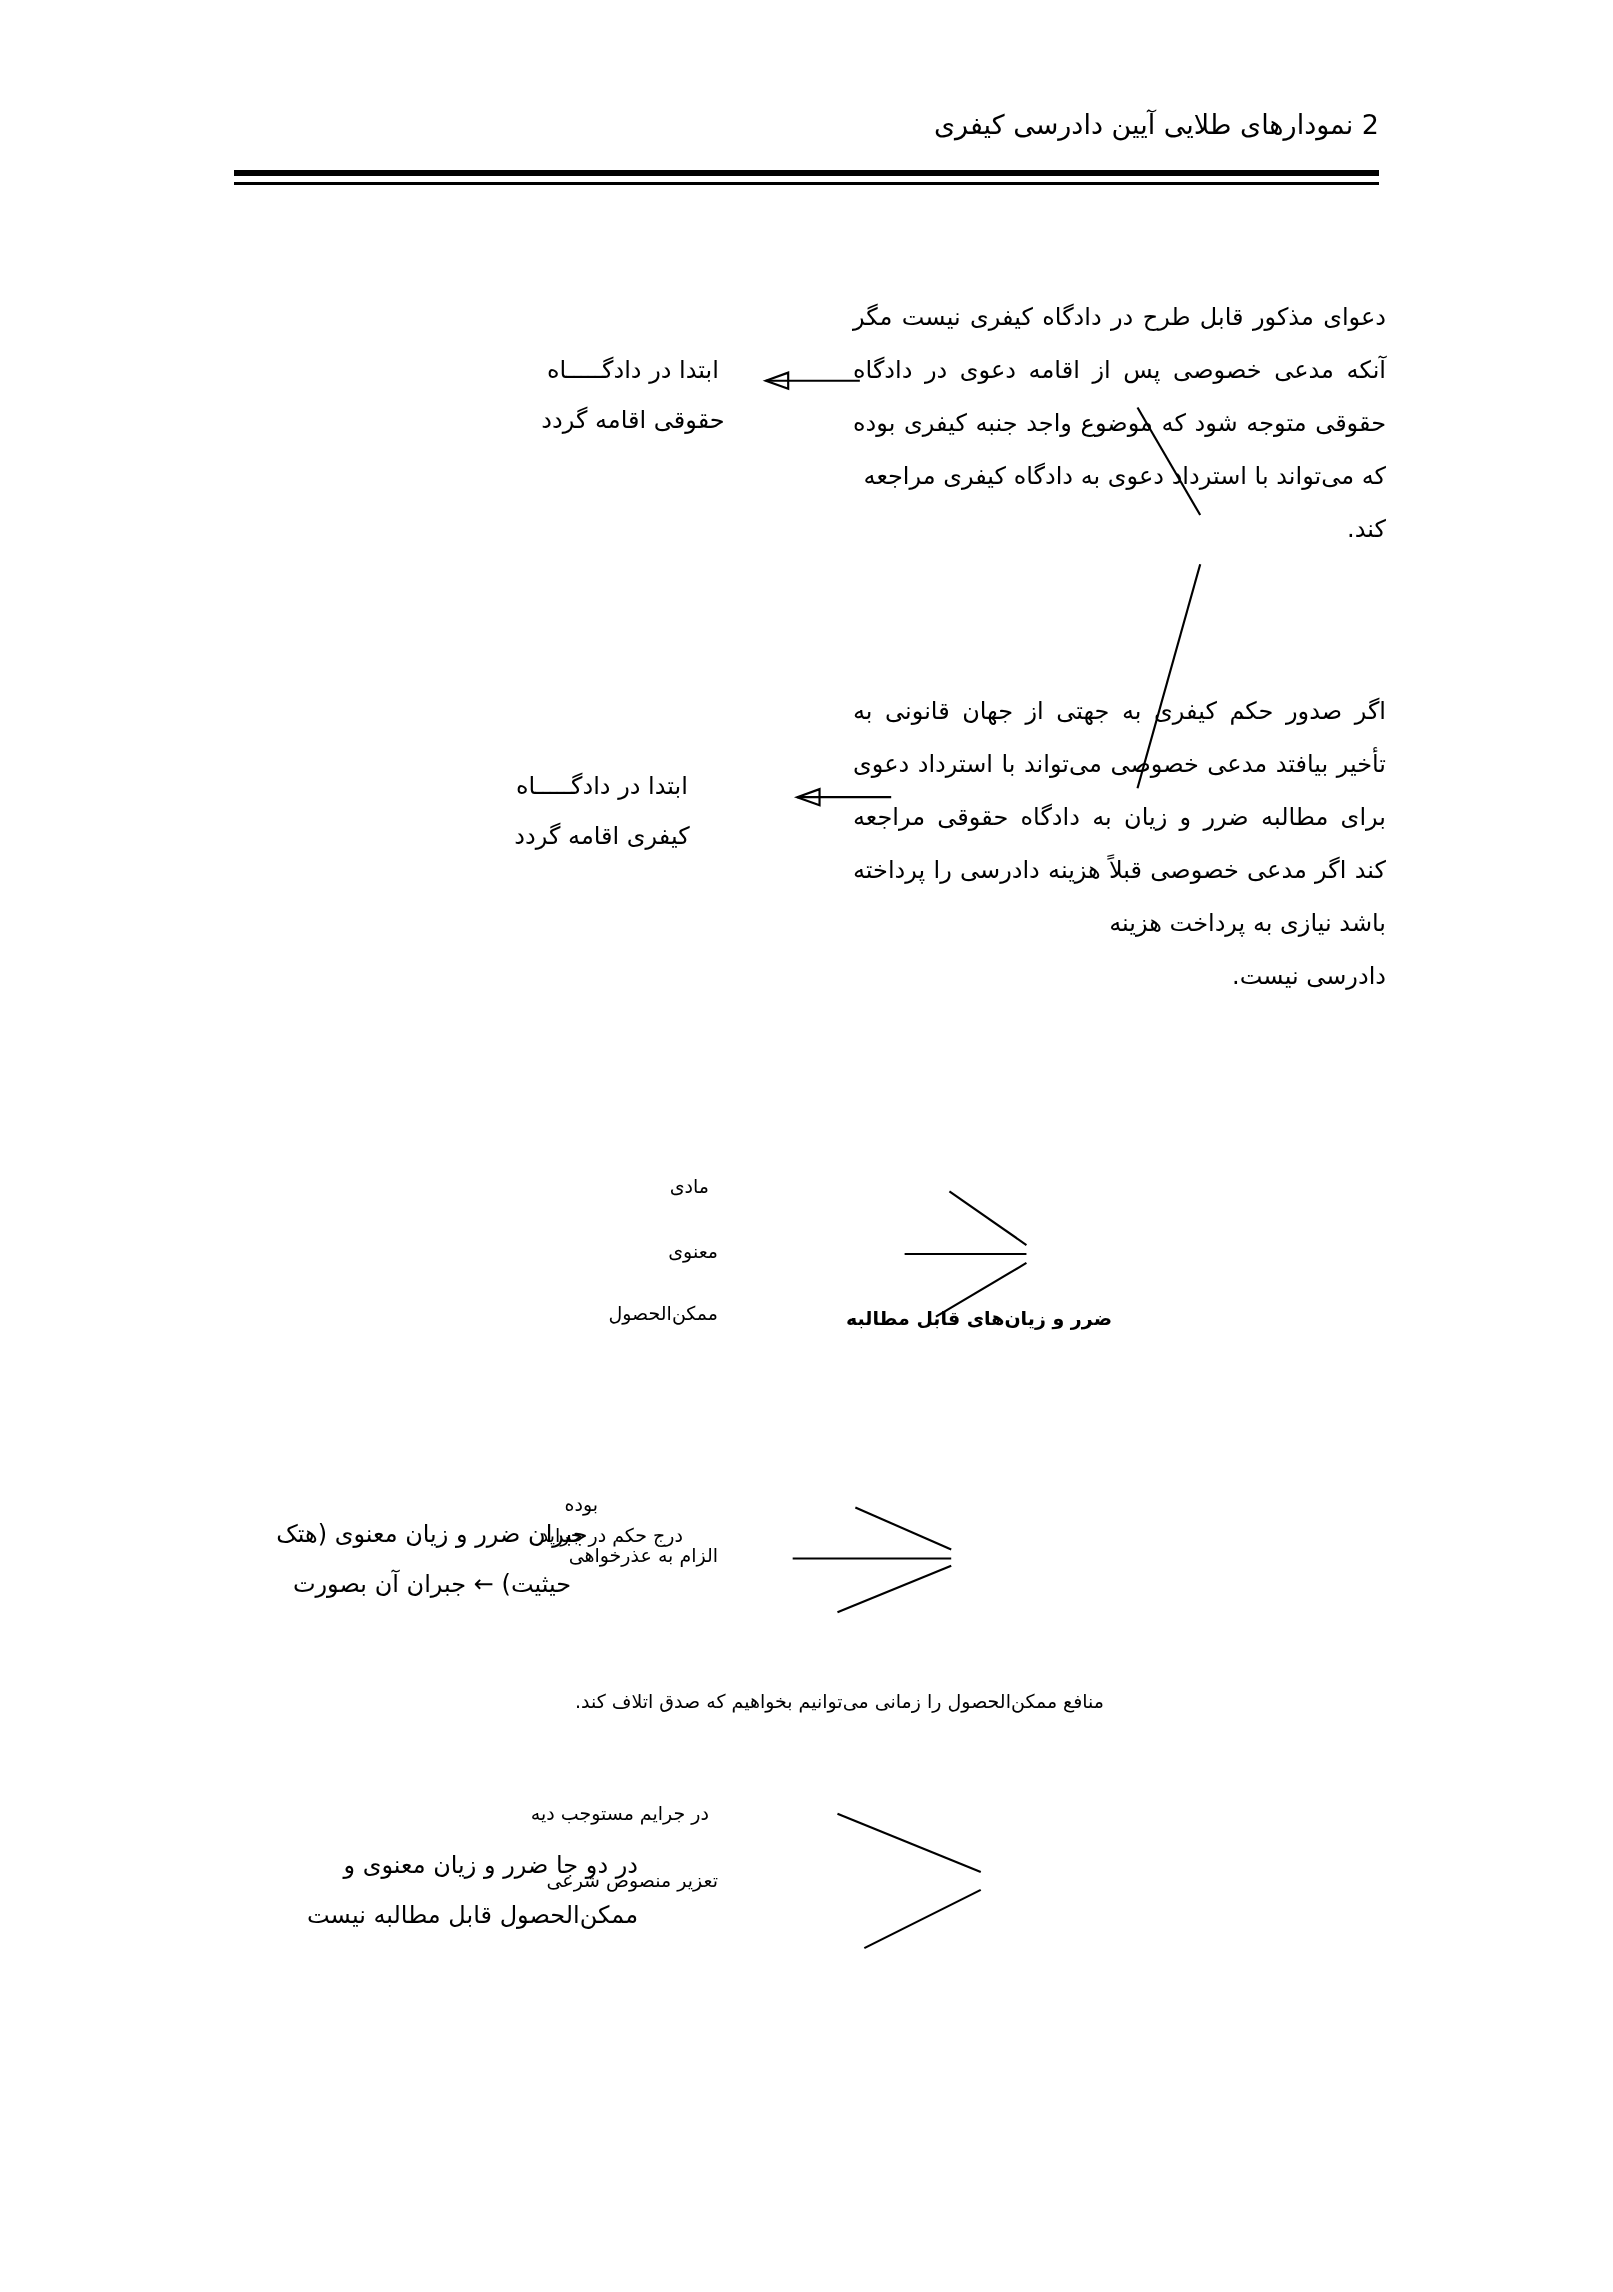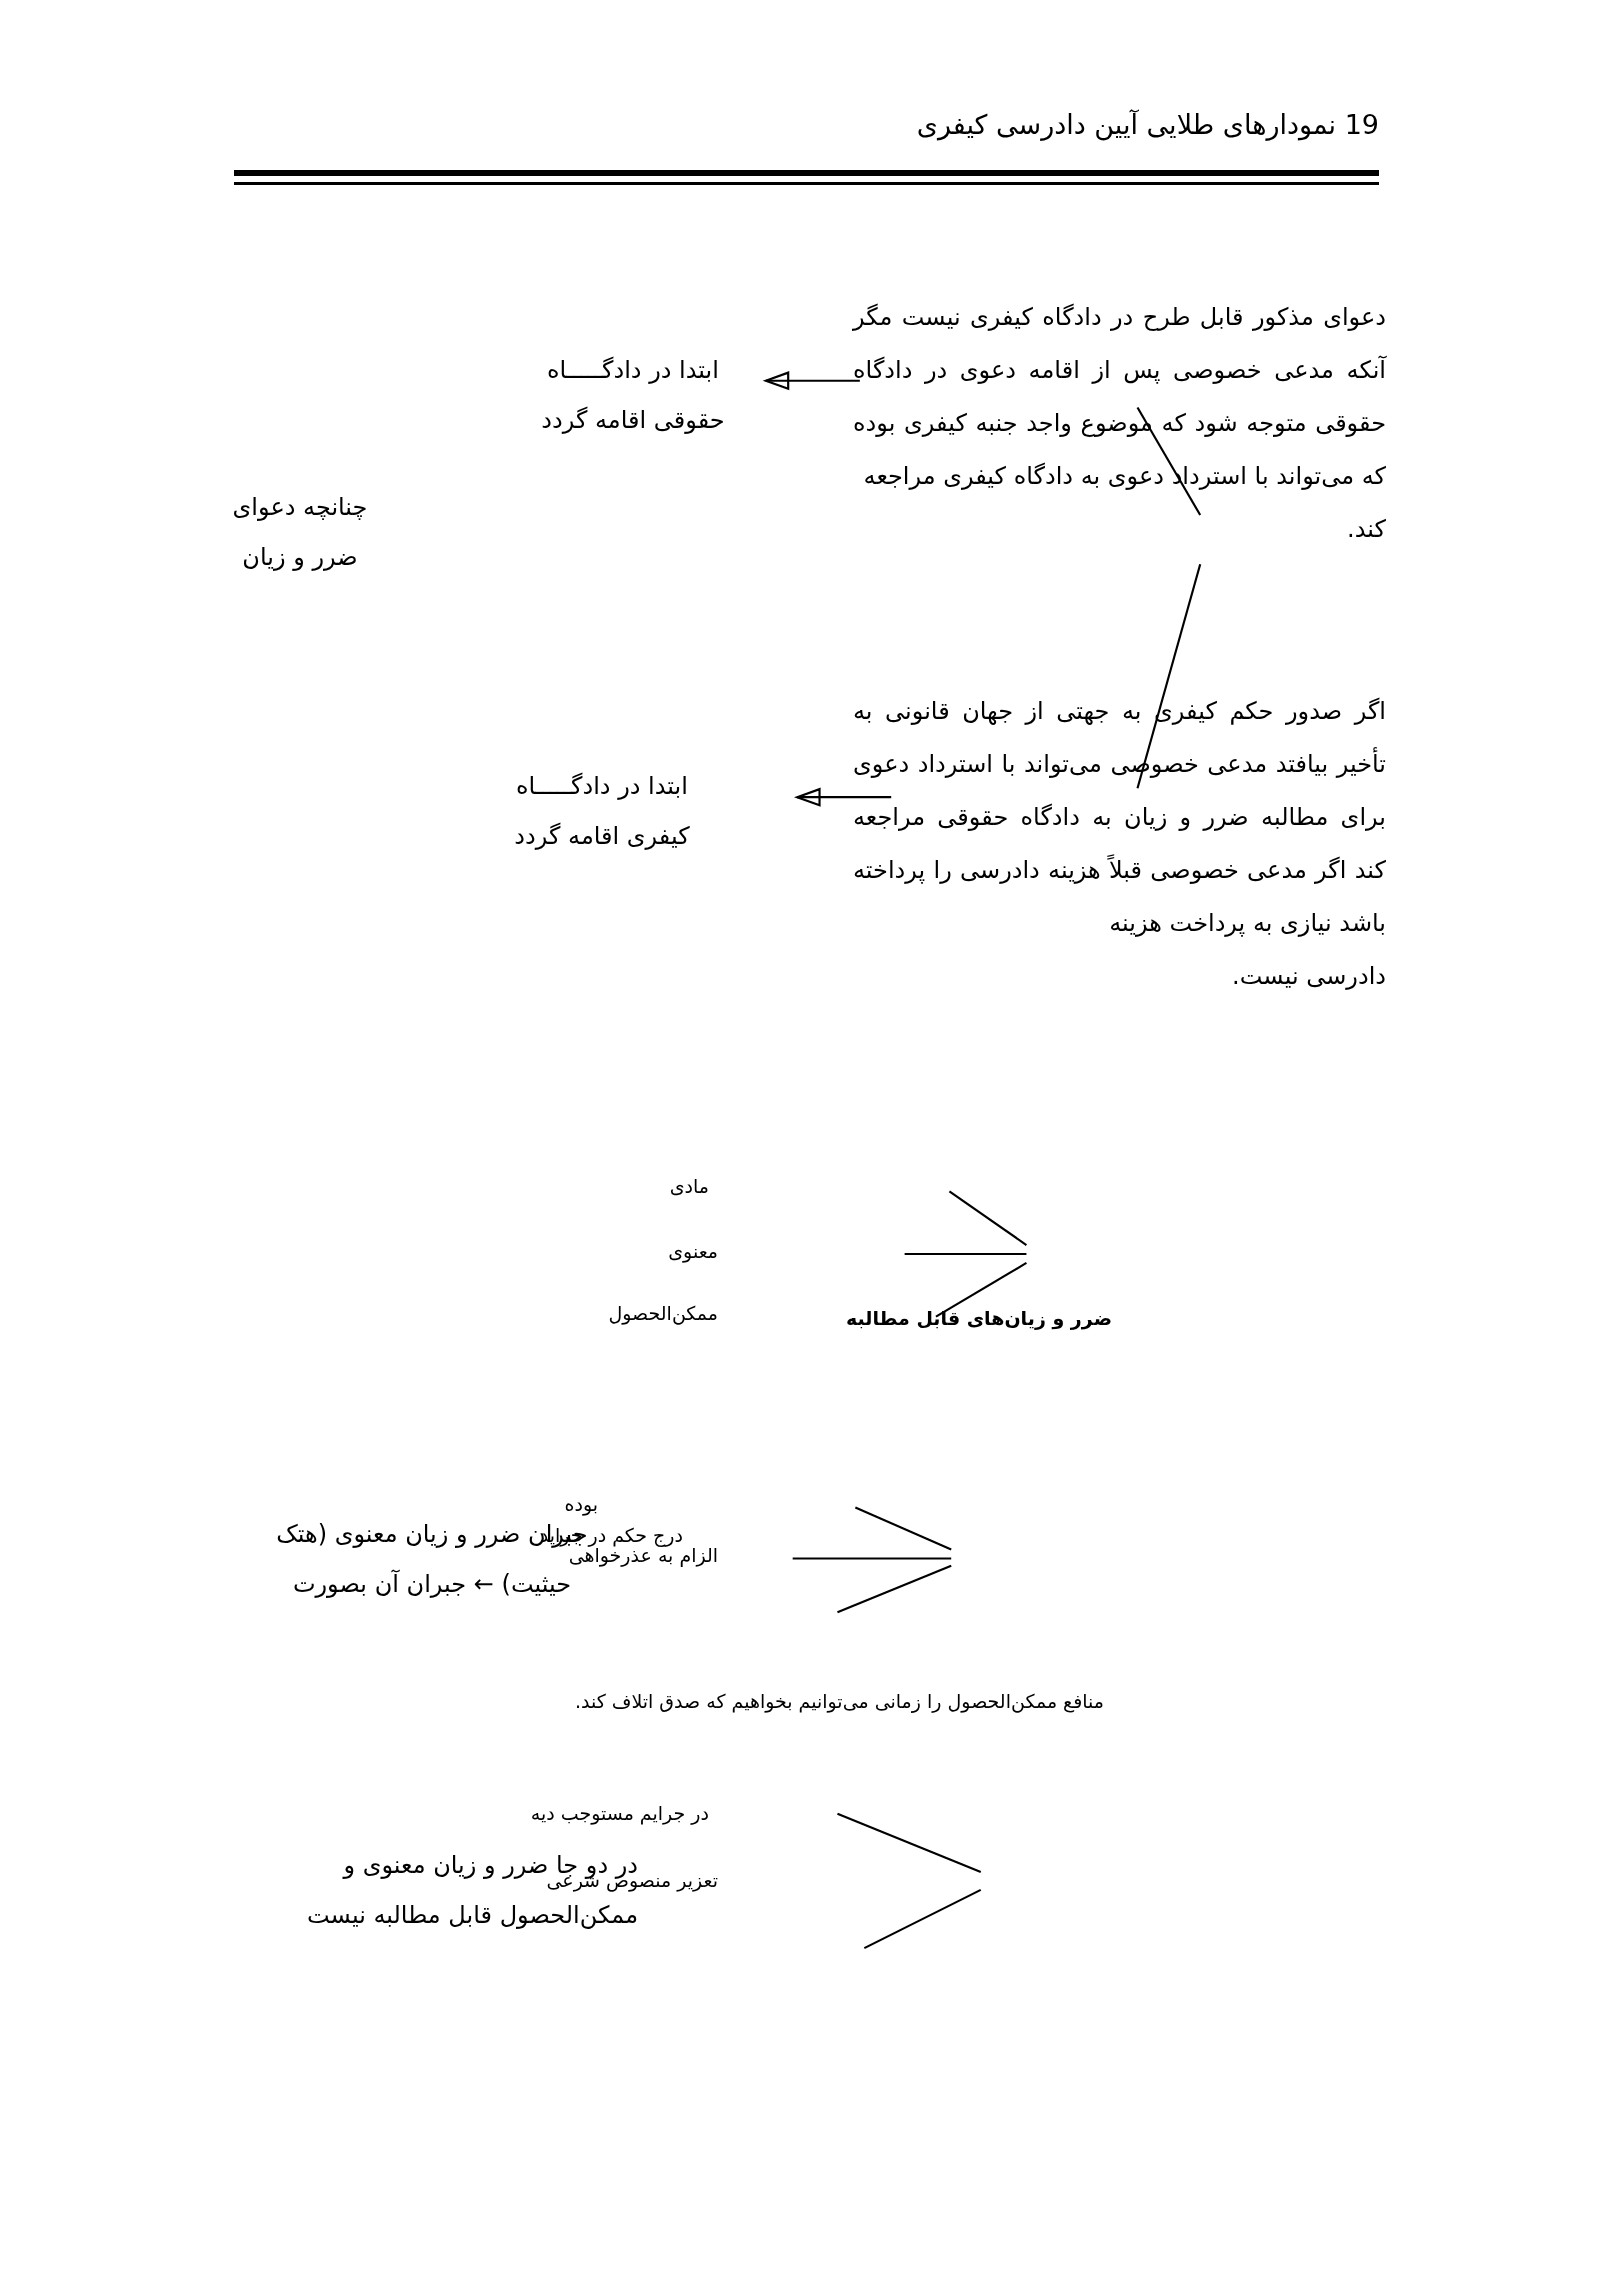--- a/index.html
+++ b/index.html
@@ -90,21 +90,21 @@
     stroke: #000;
     stroke-width: 2.4;
     fill: none;
   }
 </style>
 </head>
 <body>
 
 <div class="page">
 
-  <div class="header-title">19 نمودارهای طلایی آیین دادرسی کیفری</div>
+  <div class="header-title">2 نمودارهای طلایی آیین دادرسی کیفری</div>
   <div class="header-rule-outer"></div>
   <div class="header-rule-inner"></div>
 
   <svg class="connectors" viewBox="0 0 1802 2560">
 
     <line x1="1340" y1="575" x2="1270" y2="455"></line>
 
     <line x1="1340" y1="630" x2="1270" y2="880"></line>
 
     <line x1="960" y1="425" x2="855" y2="425"></line>
@@ -118,23 +118,20 @@
     <line x1="1146" y1="1410" x2="1045" y2="1470"></line>
 
     <line x1="1062" y1="1730" x2="955" y2="1683"></line>
     <line x1="1062" y1="1740" x2="885" y2="1740"></line>
     <line x1="1062" y1="1748" x2="935" y2="1800"></line>
 
     <line x1="1095" y1="2090" x2="935" y2="2025"></line>
     <line x1="1095" y1="2110" x2="965" y2="2175"></line>
   </svg>
 
-  <div class="label two-line" style="top: 482px; right: 1211px; width: 206px;">
-    <span>چنانچه دعوای<br>ضرر و زیان</span>
-  </div>
 
   <div class="label two-line" style="top: 345px; right: 860px; width: 242px;">
     <span>ابتدا در دادگـــــاه<br>حقوقی اقامه گردد</span>
   </div>
 
   <div class="label two-line" style="top: 761px; right: 891px; width: 242px;">
     <span>ابتدا در دادگـــــاه<br>کیفری اقامه گردد</span>
   </div>
 
   <div class="para" style="top: 291px; right: 228px; width: 533px;">

